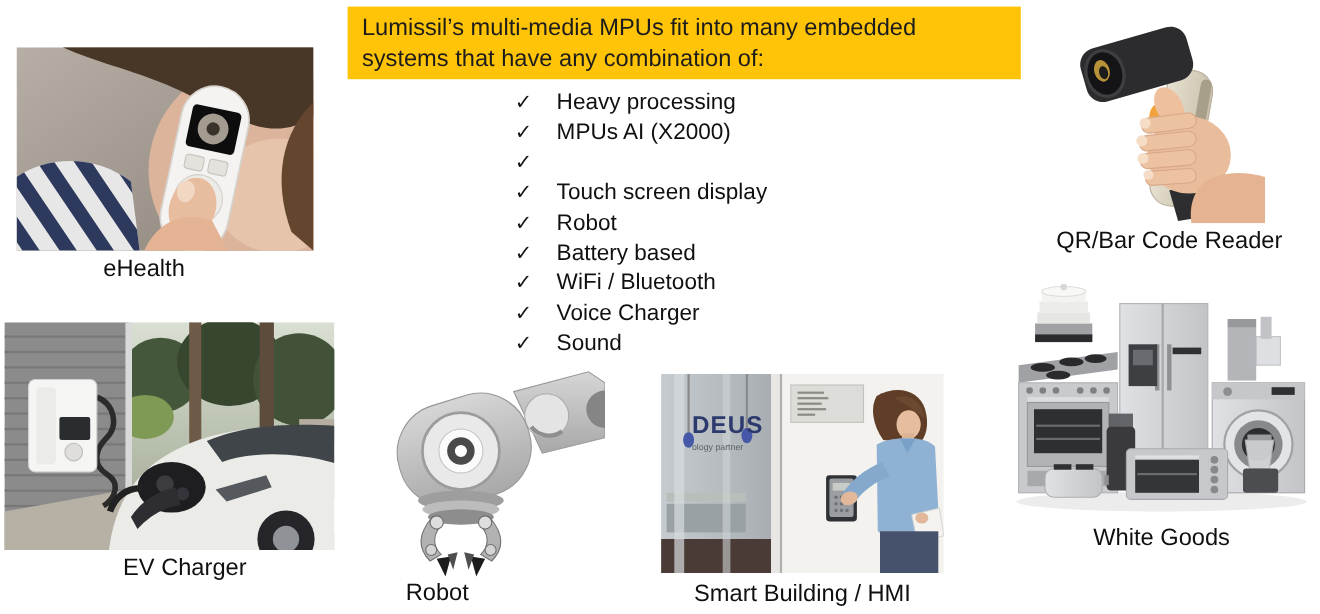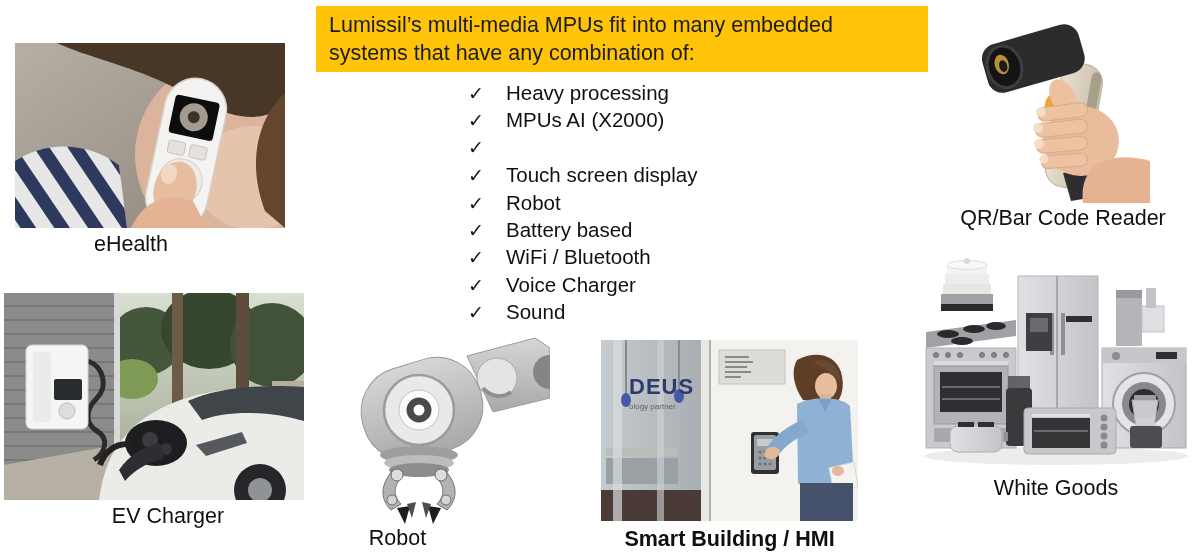--- a/index.html
+++ b/index.html
@@ -14,21 +14,21 @@
   .checklist li{display:flex;align-items:baseline;height:27.4px;}
   .checklist .check{width:38px;font-size:19px;color:#151515;}
   
   figure{position:absolute;margin:0;}
   figcaption{text-align:center;font-size:21.5px;color:#101010;margin-top:4px;white-space:nowrap;}
   .fig-ehealth{left:15px;top:43px;width:232px;}
   .fig-ev{left:4px;top:293px;width:328px;}
   .fig-robot{left:345px;top:336px;width:205px;}
   .fig-robot figcaption{position:relative;left:-50px;margin-top:0;}
   .fig-smart{left:601px;top:340px;width:257px;}
-  .fig-smart figcaption{margin-top:6px;font-weight:bold;}
+  .fig-smart figcaption{margin-top:6px;}
   .fig-qr{left:975px;top:5px;width:175px;}
   .fig-qr figcaption{width:280px;margin-left:-52px;margin-top:3px;}
   .fig-wg{left:920px;top:258px;width:272px;}
   .fig-wg figcaption{margin-top:8px;}
   svg.photo{display:block;}
 </style>
 </head>
 <body>
 
 <div class="slide">

